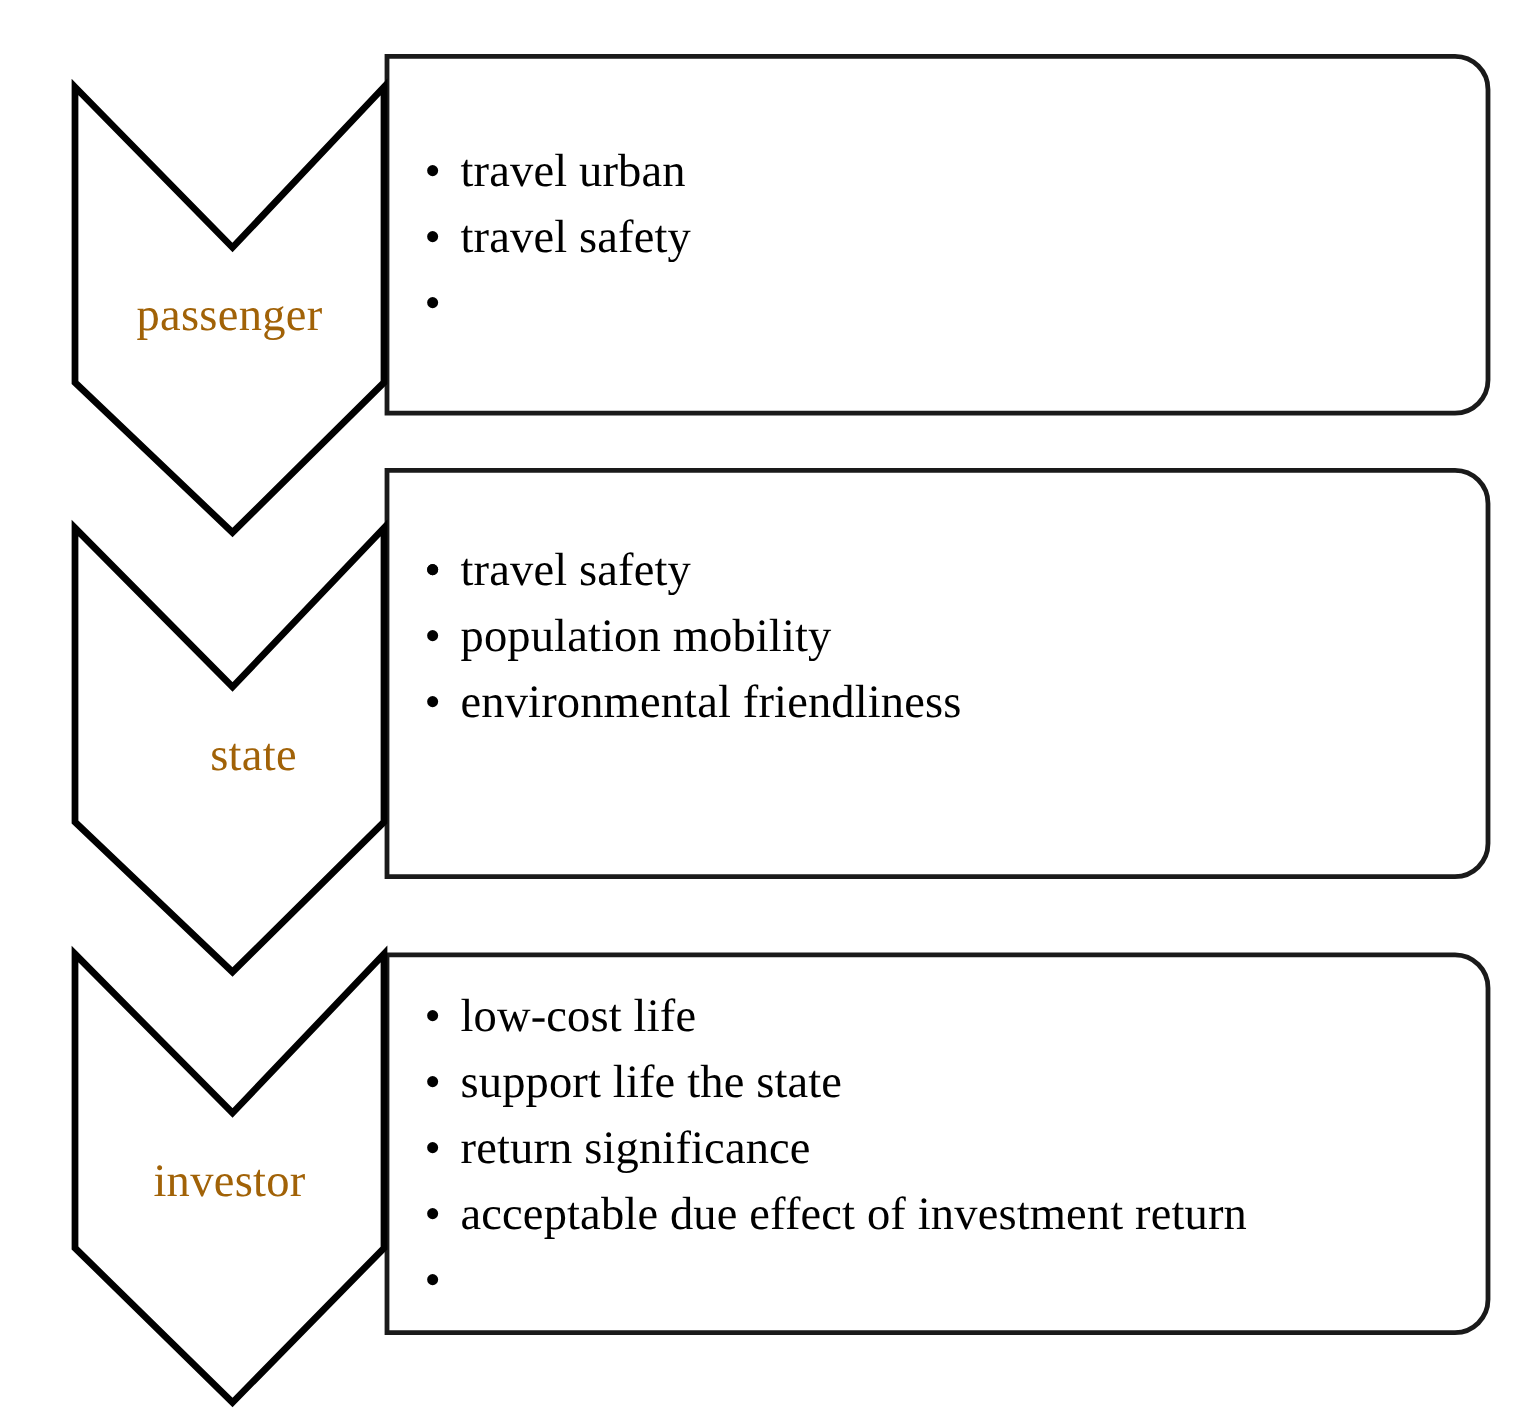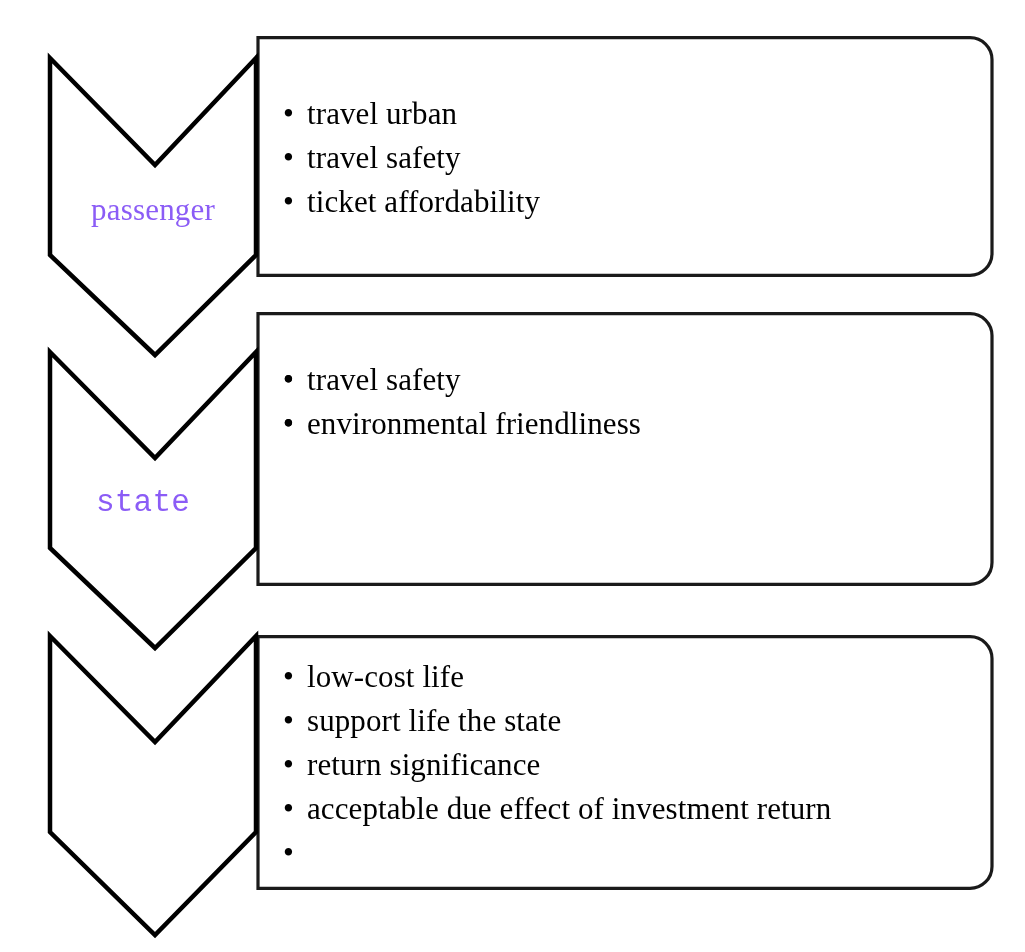--- a/index.html
+++ b/index.html
@@ -41,21 +41,21 @@
     stroke-width: 3.2;
     pointer-events: auto;
   }
   .chevron-label {
     position: absolute;
     text-align: center;
     font-size: 31px;
     line-height: 1;
     letter-spacing: 0.2px;
     white-space: nowrap;
-    color: #8b5cf6;
+    color: #a16207;
   }
   .criteria-list {
     position: absolute;
     list-style: none;
     margin: 0;
     padding: 0;
   }
   .criteria-list li {
     position: relative;
     font-size: 31px;
@@ -86,47 +86,48 @@
     <path class="box-shape" d="M 258,636.6 L 970,636.6 A 22,22 0 0 1 992,658.6 L 992,866.4 A 22,22 0 0 1 970,888.4 L 258,888.4 Z"></path>
 
     <path class="chevron-shape" d="M 50,58 L 155,165 L 256,58 L 256,255 L 155,355 L 50,255 Z"></path>
 
     <path class="chevron-shape" d="M 50,352 L 155,458 L 256,352 L 256,548 L 155,648 L 50,548 Z"></path>
 
     <path class="chevron-shape" d="M 50,636 L 155,742 L 256,636 L 256,832 L 155,935 L 50,832 Z"></path>
   </svg>
 
   <div class="chevron-label" style="left:50px; top:194px; width:206px;">passenger</div>
-  <div class="chevron-label" style="left:40px; top:487px; width:206px;font-family:Liberation Mono, monospace;">state</div>
+  <div class="chevron-label" style="left:66px; top:487px; width:206px;">state</div>
+  <div class="chevron-label" style="left:50px; top:771px; width:206px;">investor</div>
 
   <ul class="criteria-list" style="left:283px; top:92px;">
     <li>
       <span class="bullet-mark">•</span>
       <span>travel urban</span>
     </li>
     <li>
       <span class="bullet-mark">•</span>
       <span>travel safety</span>
     </li>
     <li>
       <span class="bullet-mark">•</span>
-      <span>ticket affordability</span>
     </li>
   </ul>
 
   <ul class="criteria-list" style="left:283px; top:358px;">
     <li>
       <span class="bullet-mark">•</span>
     </li>
     <li>
       <span class="bullet-mark">•</span>
       <span>travel safety</span>
     </li>
     <li>
       <span class="bullet-mark">•</span>
+      <span>population mobility</span>
     </li>
     <li>
       <span class="bullet-mark">•</span>
       <span>environmental friendliness</span>
     </li>
   </ul>
 
   <ul class="criteria-list" style="left:283px; top:655px;">
     <li>
       <span class="bullet-mark">•</span>

